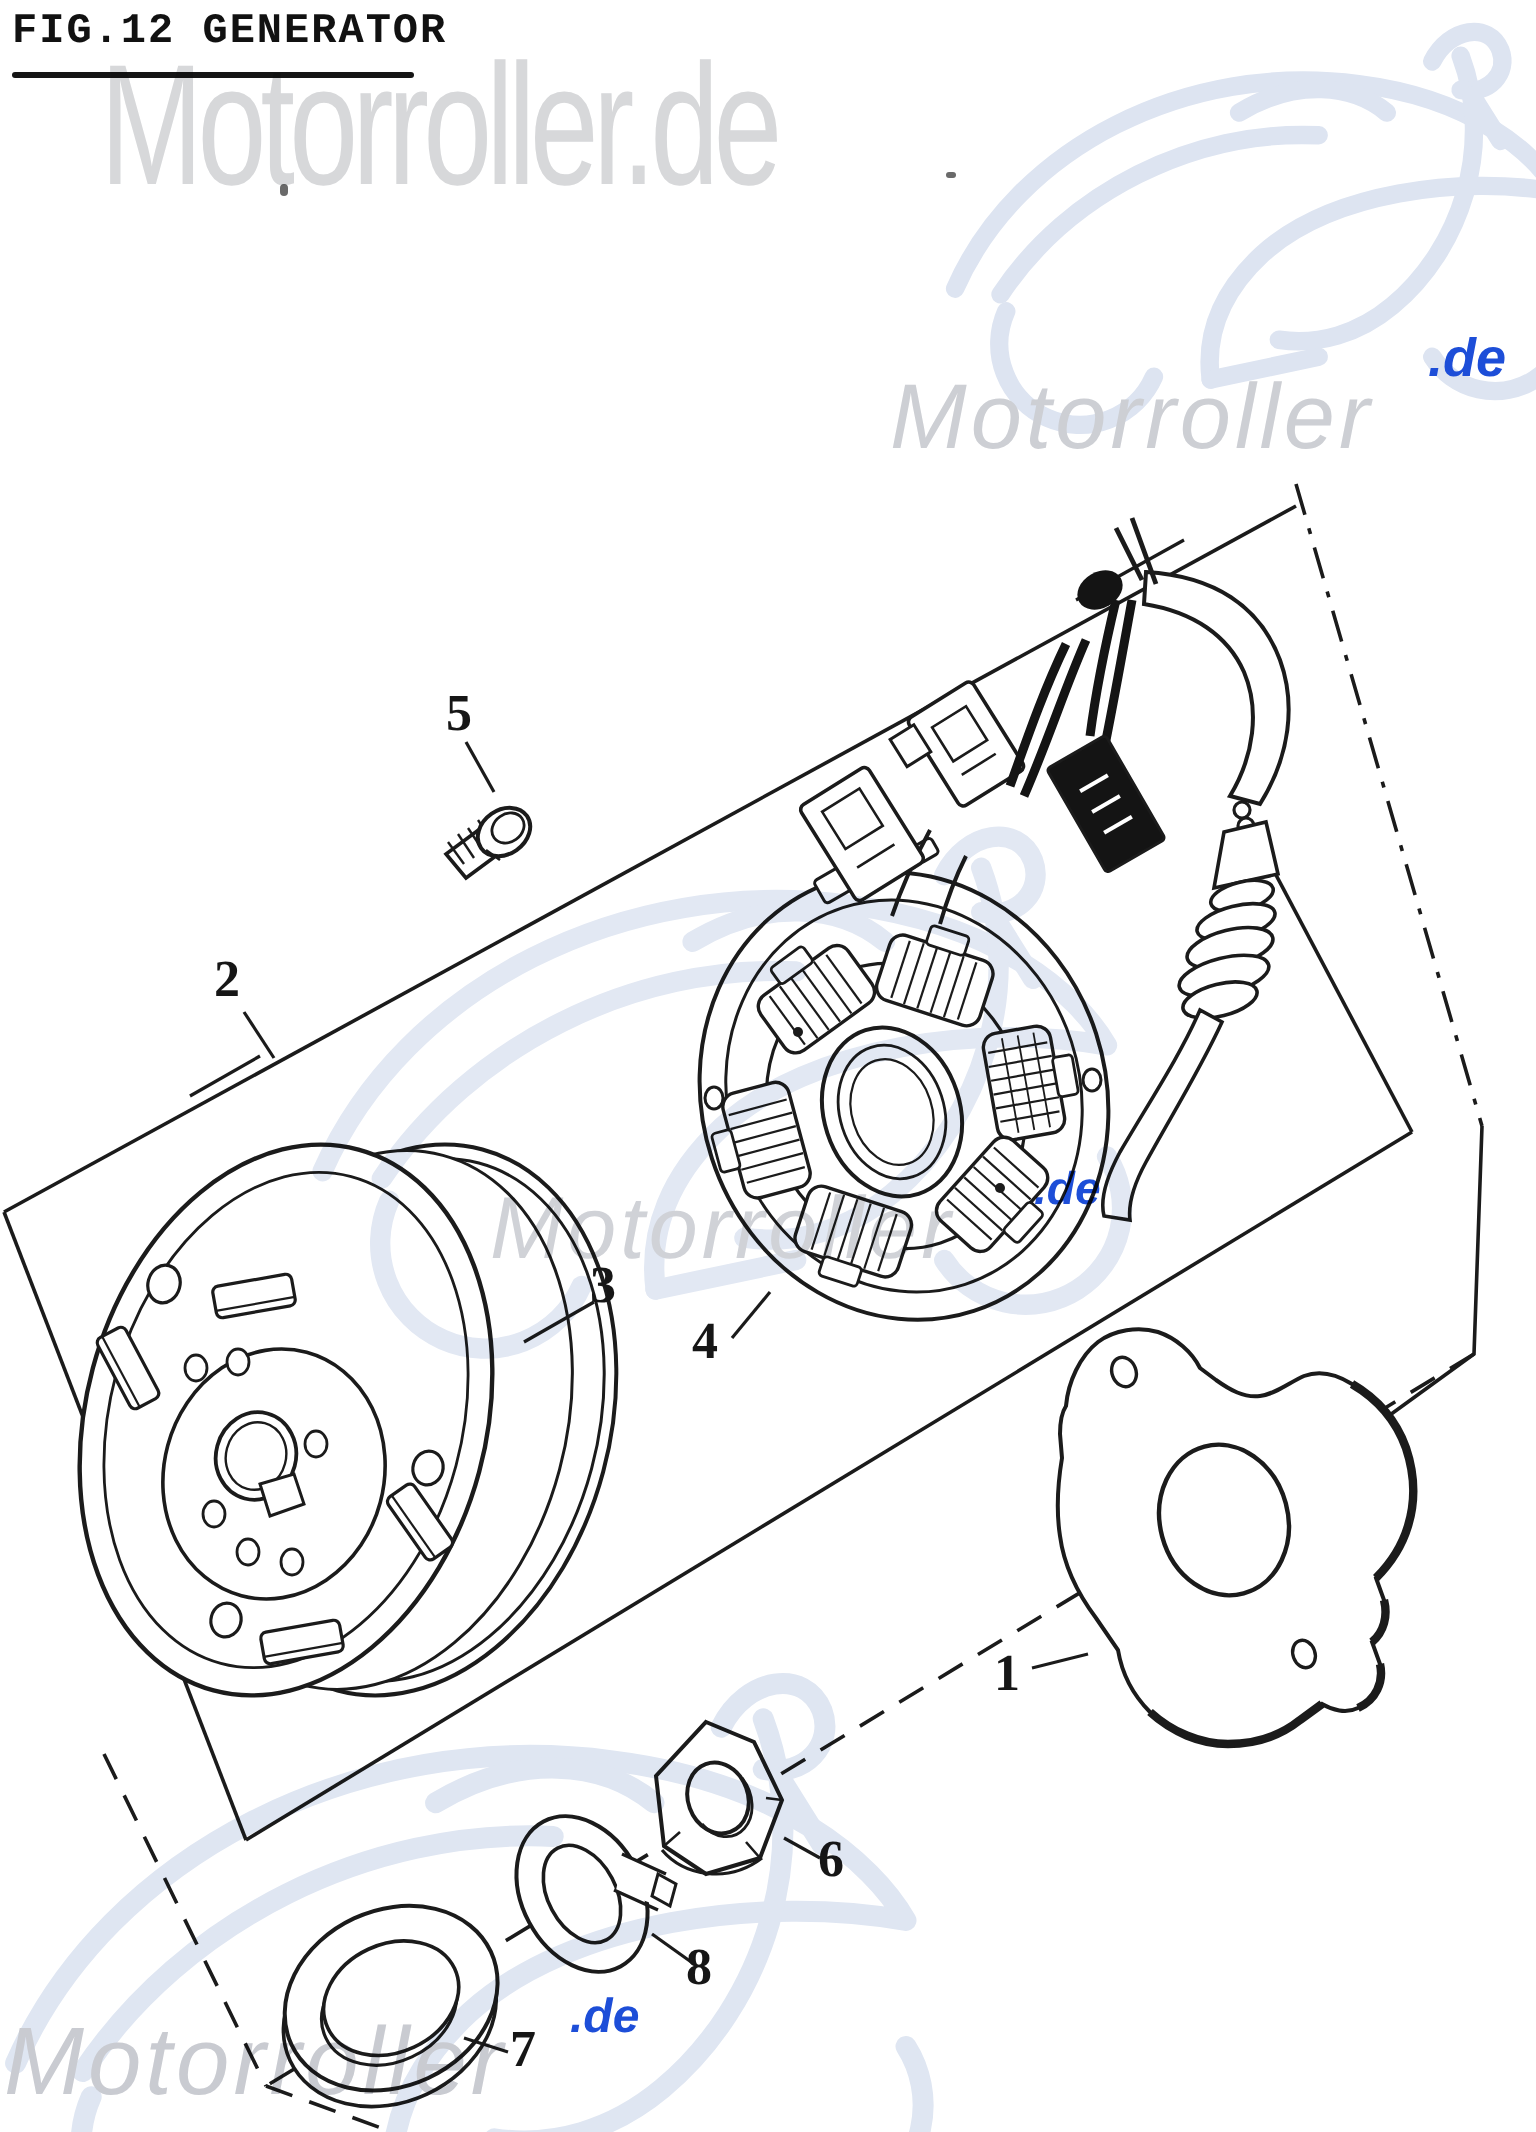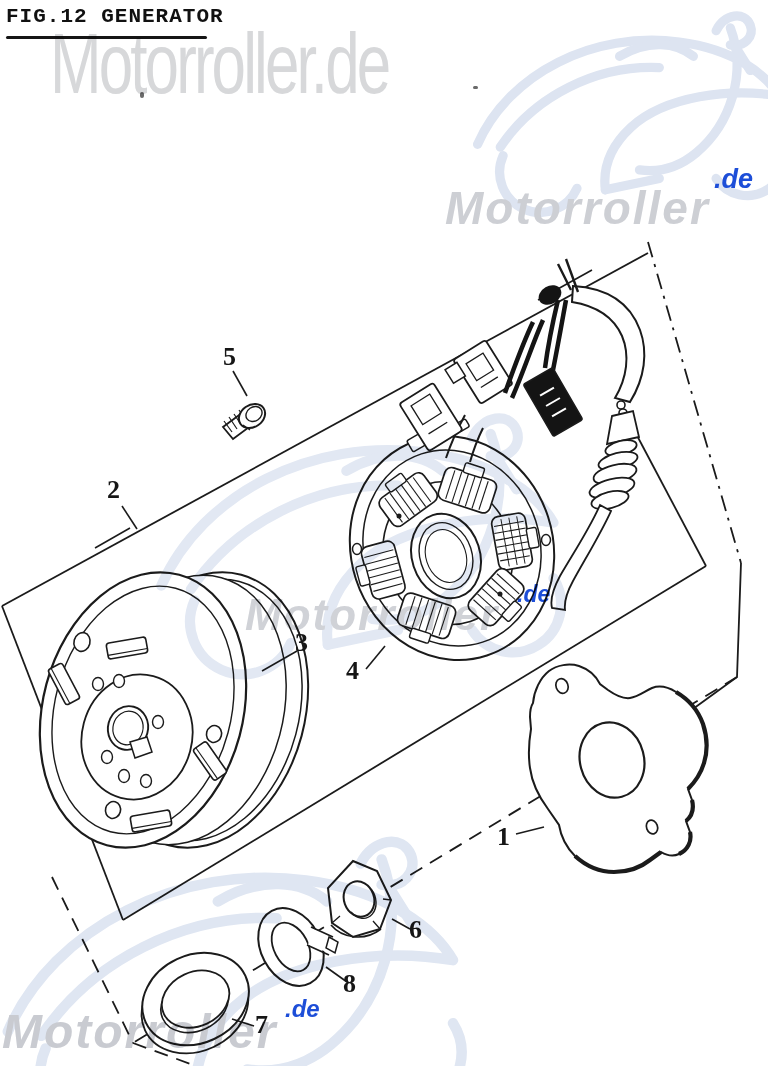--- a/index.html
+++ b/index.html
@@ -10,21 +10,21 @@
              letter-spacing:1px;color:#111;white-space:nowrap;}
   .title-underline{position:absolute;left:6px;top:36px;width:201px;height:3px;background:#151515;
                    border-radius:2px;}
   .part-label{position:absolute;font:700 26px "Liberation Serif",serif;color:#161616;line-height:1;}
   .speck{position:absolute;background:#6a6a6a;border-radius:2px;}
   
   .watermarks{position:absolute;inset:0;mix-blend-mode:multiply;pointer-events:none;}
   .wm-top-text{position:absolute;left:50px;top:14px;font:400 86px "Liberation Sans",sans-serif;
                color:#d7d8da;letter-spacing:-4px;transform:scaleX(0.72);transform-origin:left top;
                white-space:nowrap;}
-  .wm-brand{position:absolute;font-style:italic;font-weight:700;color:#cdcfd4;letter-spacing:2px;
+  .wm-brand{position:absolute;font-style:italic;font-weight:400;color:#cdcfd4;letter-spacing:2px;
             white-space:nowrap;font-family:"Liberation Sans",sans-serif;}
   .wm-brand.top-right{left:445px;top:181px;font-size:46px;}
   .wm-brand.middle{left:245px;top:590px;font-size:44px;color:#d0d2d7;}
   .wm-brand.bottom{left:2px;top:1004px;font-size:48px;color:#c9cbd1;}
   .wm-tld{position:absolute;font-style:italic;font-weight:700;color:#1d4ed8;
           font-family:"Liberation Sans",sans-serif;white-space:nowrap;}
   .wm-tld.t1{left:714px;top:164px;font-size:27px;}
   .wm-tld.t2{left:517px;top:581px;font-size:23px;}
   .wm-tld.t3{left:285px;top:995px;font-size:24px;}
 </style>

